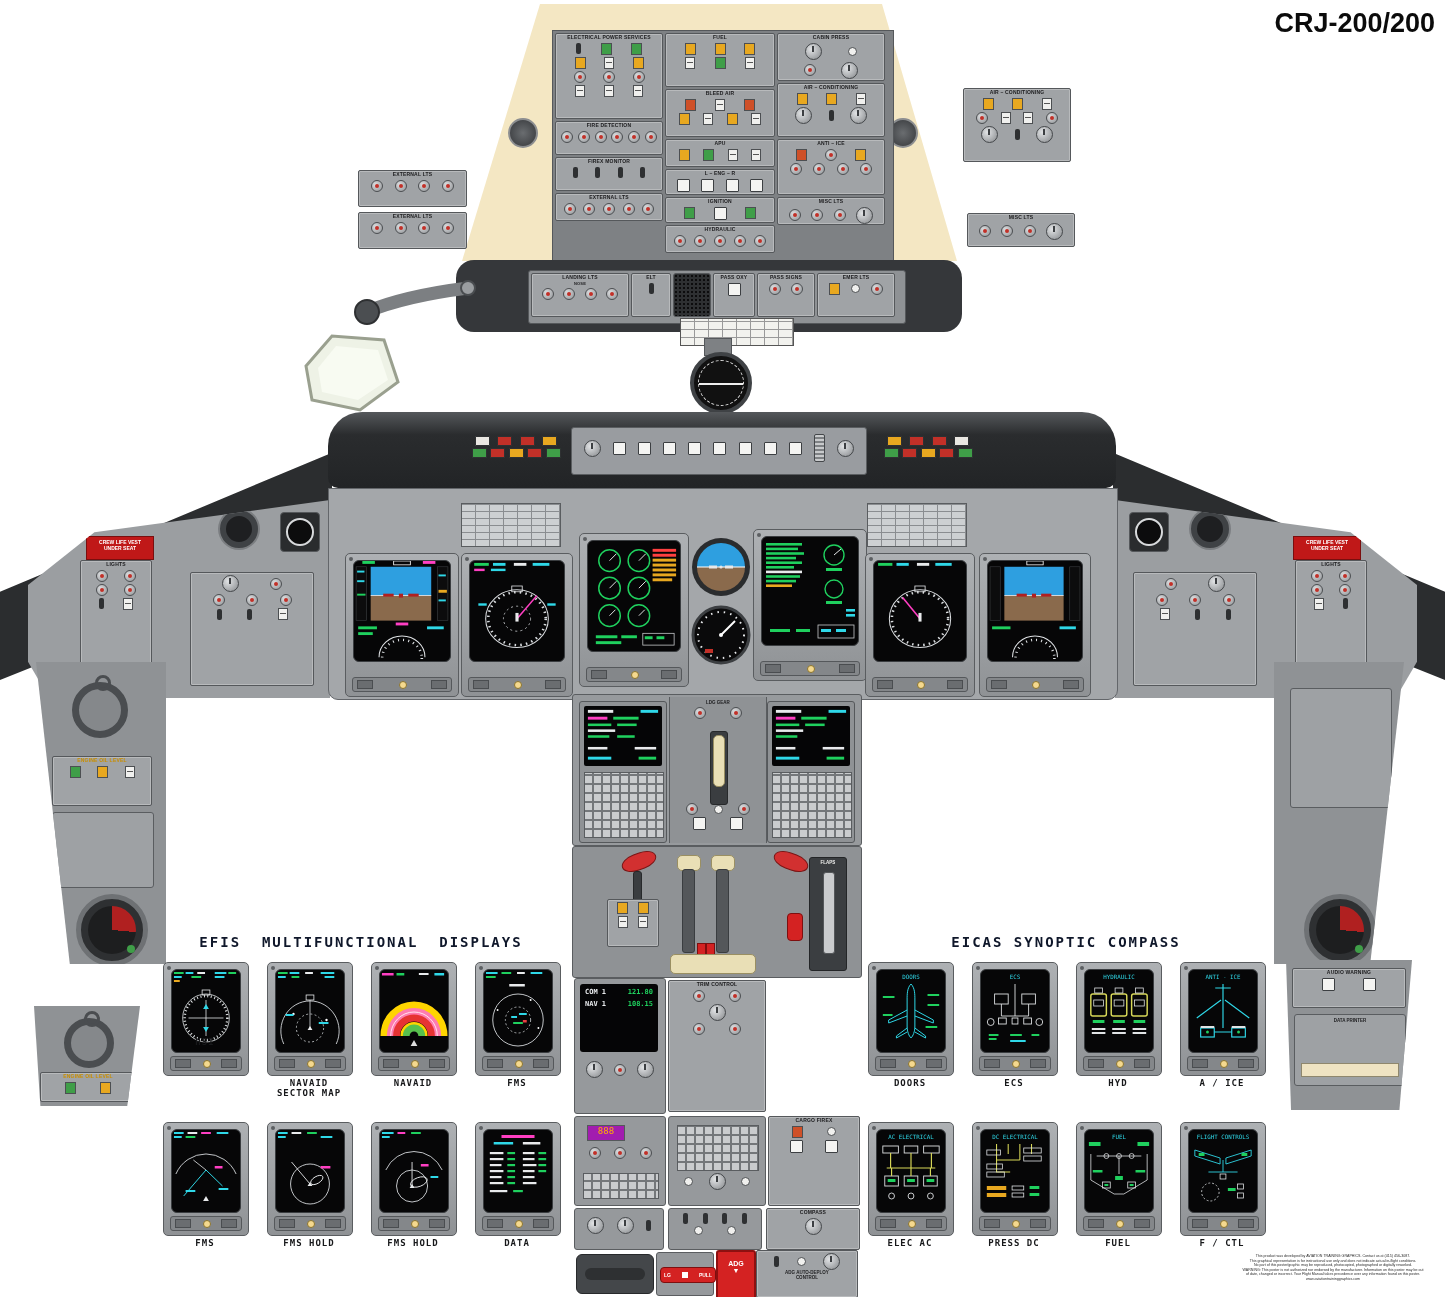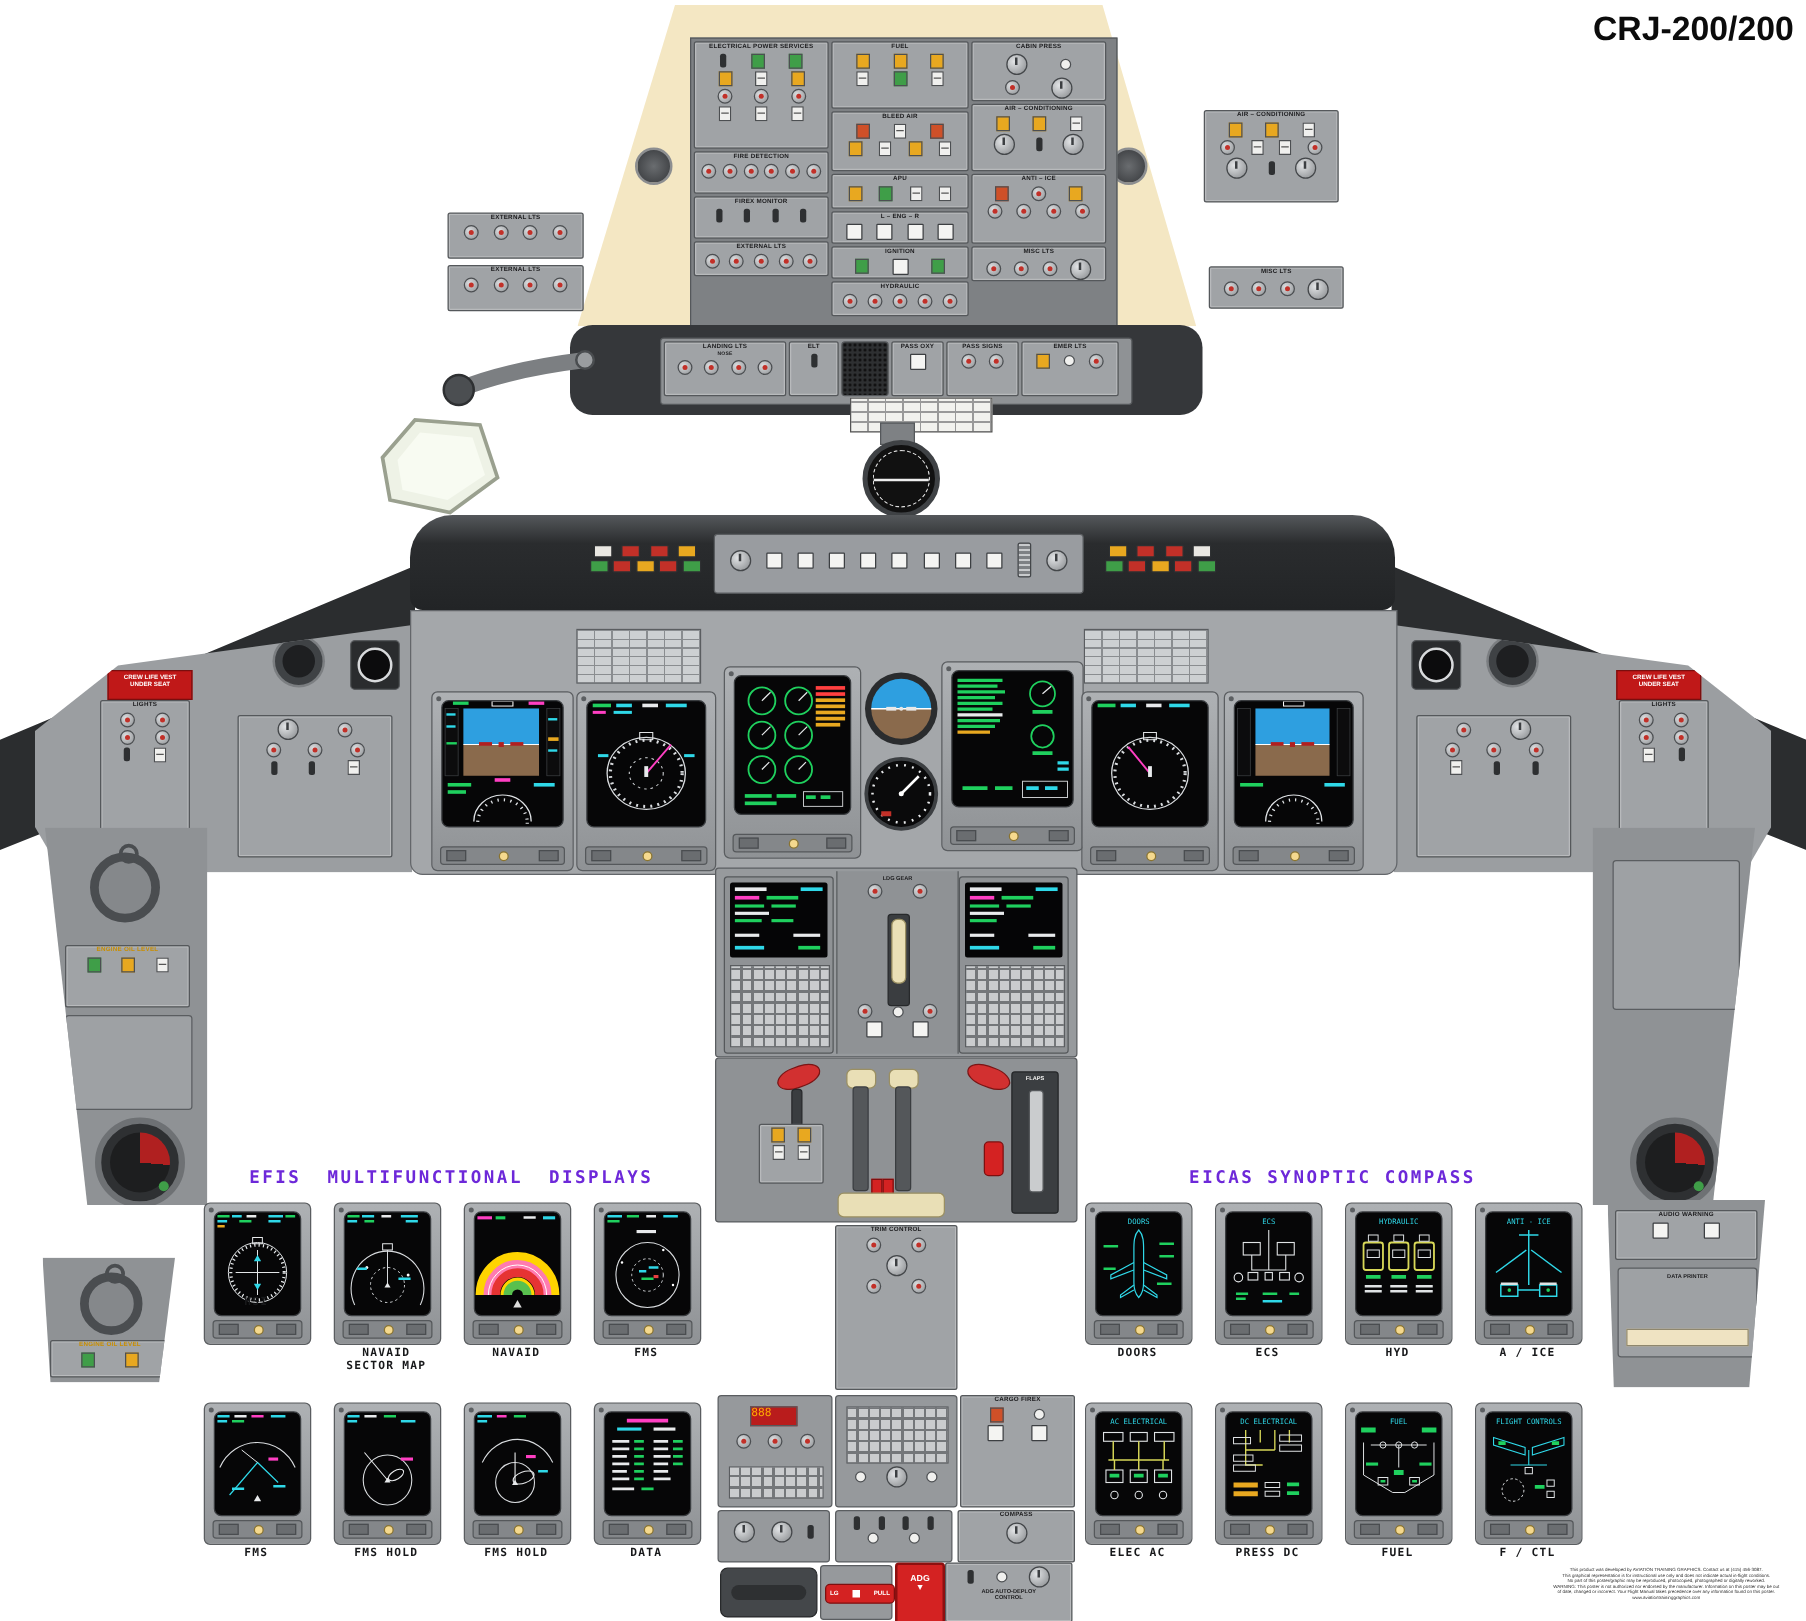--- a/index.html
+++ b/index.html
@@ -35,21 +35,21 @@
   .crt .screen{position:absolute;left:7px;top:6px;right:7px;background:#060607;border-radius:6px;border:1px solid #3a3d40;overflow:hidden;}
   .crt .screen svg{display:block;width:100%;height:100%;}
   .screw{position:absolute;left:3px;top:3px;width:4px;height:4px;border-radius:50%;background:#5c5f62;}
   .hstrip{position:absolute;left:6px;bottom:4px;right:6px;height:13px;background:#84878a;border:1px solid #55585b;border-radius:3px;}
   .hstrip::before,.hstrip::after{content:"";position:absolute;top:2px;width:14px;height:7px;background:#6a6d70;border:1px solid #4a4d50;}
   .hstrip::before{left:4px;}.hstrip::after{right:4px;}
   .hstrip .dot{position:absolute;left:50%;top:3px;width:6px;height:6px;margin-left:-3px;border-radius:50%;background:#f5d98e;border:1px solid #8a7430;}
   .crt-label{position:absolute;font-family:"DejaVu Sans Mono",monospace;font-size:9px;font-weight:bold;
              letter-spacing:1px;color:#17181a;text-align:center;white-space:pre-line;}
   .sec-heading{position:absolute;font-family:"DejaVu Sans Mono",monospace;font-size:14px;font-weight:bold;
-               letter-spacing:2px;color:#6d28d9;text-align:center;white-space:pre;}
+               letter-spacing:2px;color:#0f172a;text-align:center;white-space:pre;}
   
   .title{position:absolute;font-size:27px;font-weight:bold;color:#0b0b0b;letter-spacing:0;font-family:"Liberation Sans",sans-serif;}
   .oh-cream{position:absolute;background:#f4e7c3;}
   .oh-inner{position:absolute;background:#7e8184;border:1px solid #55585b;display:flex;gap:2px;padding:2px;}
   .oh-col{display:flex;flex-direction:column;gap:2px;}
   .oh-col .mini{position:relative;}
   .oh-bottom{position:absolute;background:#35373a;border-radius:18px;}
   .oh-strip{position:absolute;background:#8f9295;border:1px solid #55585b;border-radius:3px;display:flex;gap:2px;padding:2px;}
   .oh-strip .mini{position:relative;flex:none;}
   .speaker{background-color:#2e3032;background-image:radial-gradient(#0c0c0d 1px,transparent 1.2px);background-size:4px 4px;border-radius:3px;border:1px solid #55585b;}
@@ -849,37 +849,54 @@
       <div class="abs" style="left:133px;top:96px;width:7px;height:14px;background:#d42222;border:1px solid #7e0f0f"></div>
       <div class="redknob" style="left:200px;top:6px;width:34px;height:15px;transform:rotate(20deg)"></div>
       <div class="abs" style="left:214px;top:66px;width:14px;height:26px;background:#d42222;border:1px solid #7e0f0f;border-radius:4px"></div>
       <div class="blackpanel" style="left:236px;top:10px;width:36px;height:112px">
         <div class="lbl4w" style="margin-top:2px">FLAPS</div>
         <div class="abs" style="left:13px;top:14px;width:10px;height:80px;background:#caccce;border:1px solid #55585b;border-radius:3px"></div>
       </div>
     </div>
     <div class="cream" style="left:100px;top:262px;width:84px;height:18px;z-index:5"></div>
 
+    <div class="panel" style="left:4px;top:286px;width:90px;height:134px">
+      <div class="rscreen" style="left:5px;top:5px;width:68px;height:60px">
+        <div class="rline">
+            <span class="rlbl">COM 1</span>
+          <span class="rfreq">121.80</span>
+          </div>
+        <div class="rline">
+            <span class="rlbl">NAV 1</span>
+          <span class="rfreq">108.15</span>
+          </div>
+      </div>
+      <div class="row" style="margin-top:82px">
+          <span class="d-K"></span>
+          <span class="d-k"></span>
+          <span class="d-K"></span>
+        </div>
+    </div>
     <div class="mini" style="left:98px;top:288px;width:96px;height:130px">
       <div class="t">TRIM CONTROL</div>
       <div class="row">
           <span class="d-k"></span>
           <span class="d-k"></span>
         </div>
       <div class="row">
           <span class="d-K"></span>
         </div>
       <div class="row">
           <span class="d-k"></span>
           <span class="d-k"></span>
         </div>
     </div>
 
     <div class="panel" style="left:4px;top:424px;width:90px;height:88px">
-      <div class="abs" style="left:25px;top:8px;width:36px;height:14px;background:#b91c1c;border:1px solid #55585b;color:#ffb000;font-family:'DejaVu Sans Mono',monospace;font-size:9px;text-align:left">888</div>
+      <div class="abs" style="left:12px;top:8px;width:36px;height:14px;background:#a21caf;border:1px solid #55585b;color:#ffb000;font-family:'DejaVu Sans Mono',monospace;font-size:9px;text-align:center">888</div>
       <div class="row" style="margin-top:30px">
           <span class="d-k"></span>
           <span class="d-k"></span>
           <span class="d-k"></span>
         </div>
       <div class="keys abs" style="left:8px;top:56px;width:74px;height:24px"></div>
     </div>
     <div class="panel" style="left:98px;top:424px;width:96px;height:88px">
       <div class="keys abs" style="left:8px;top:8px;width:80px;height:44px"></div>
       <div class="row" style="margin-top:56px">

